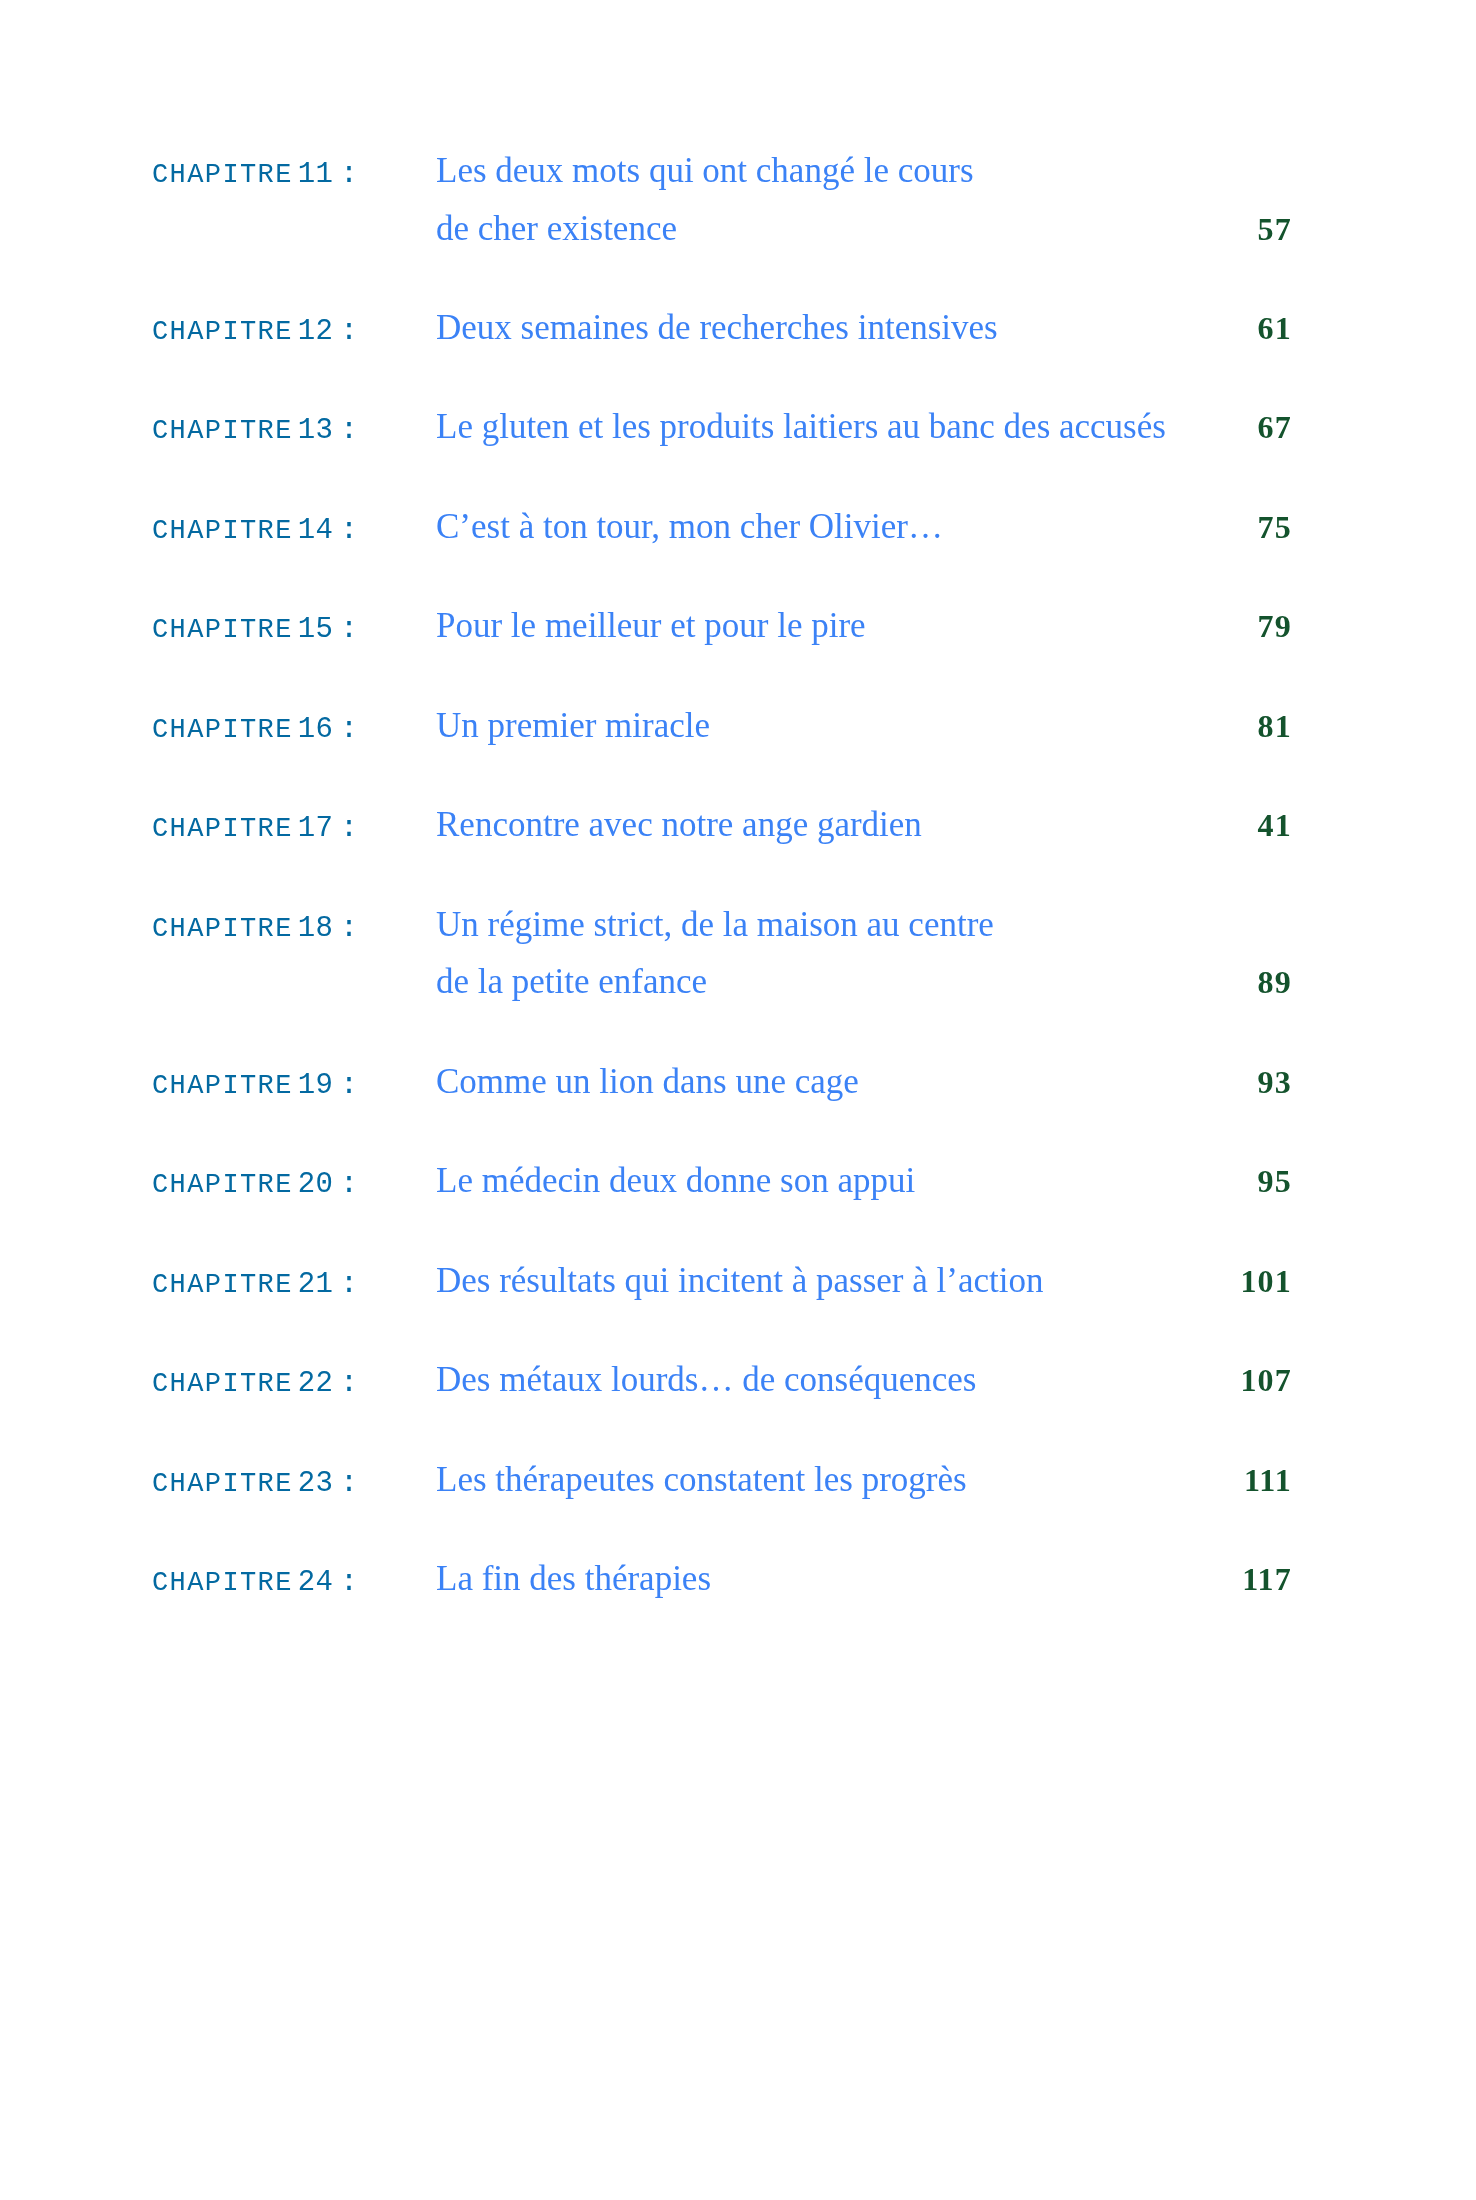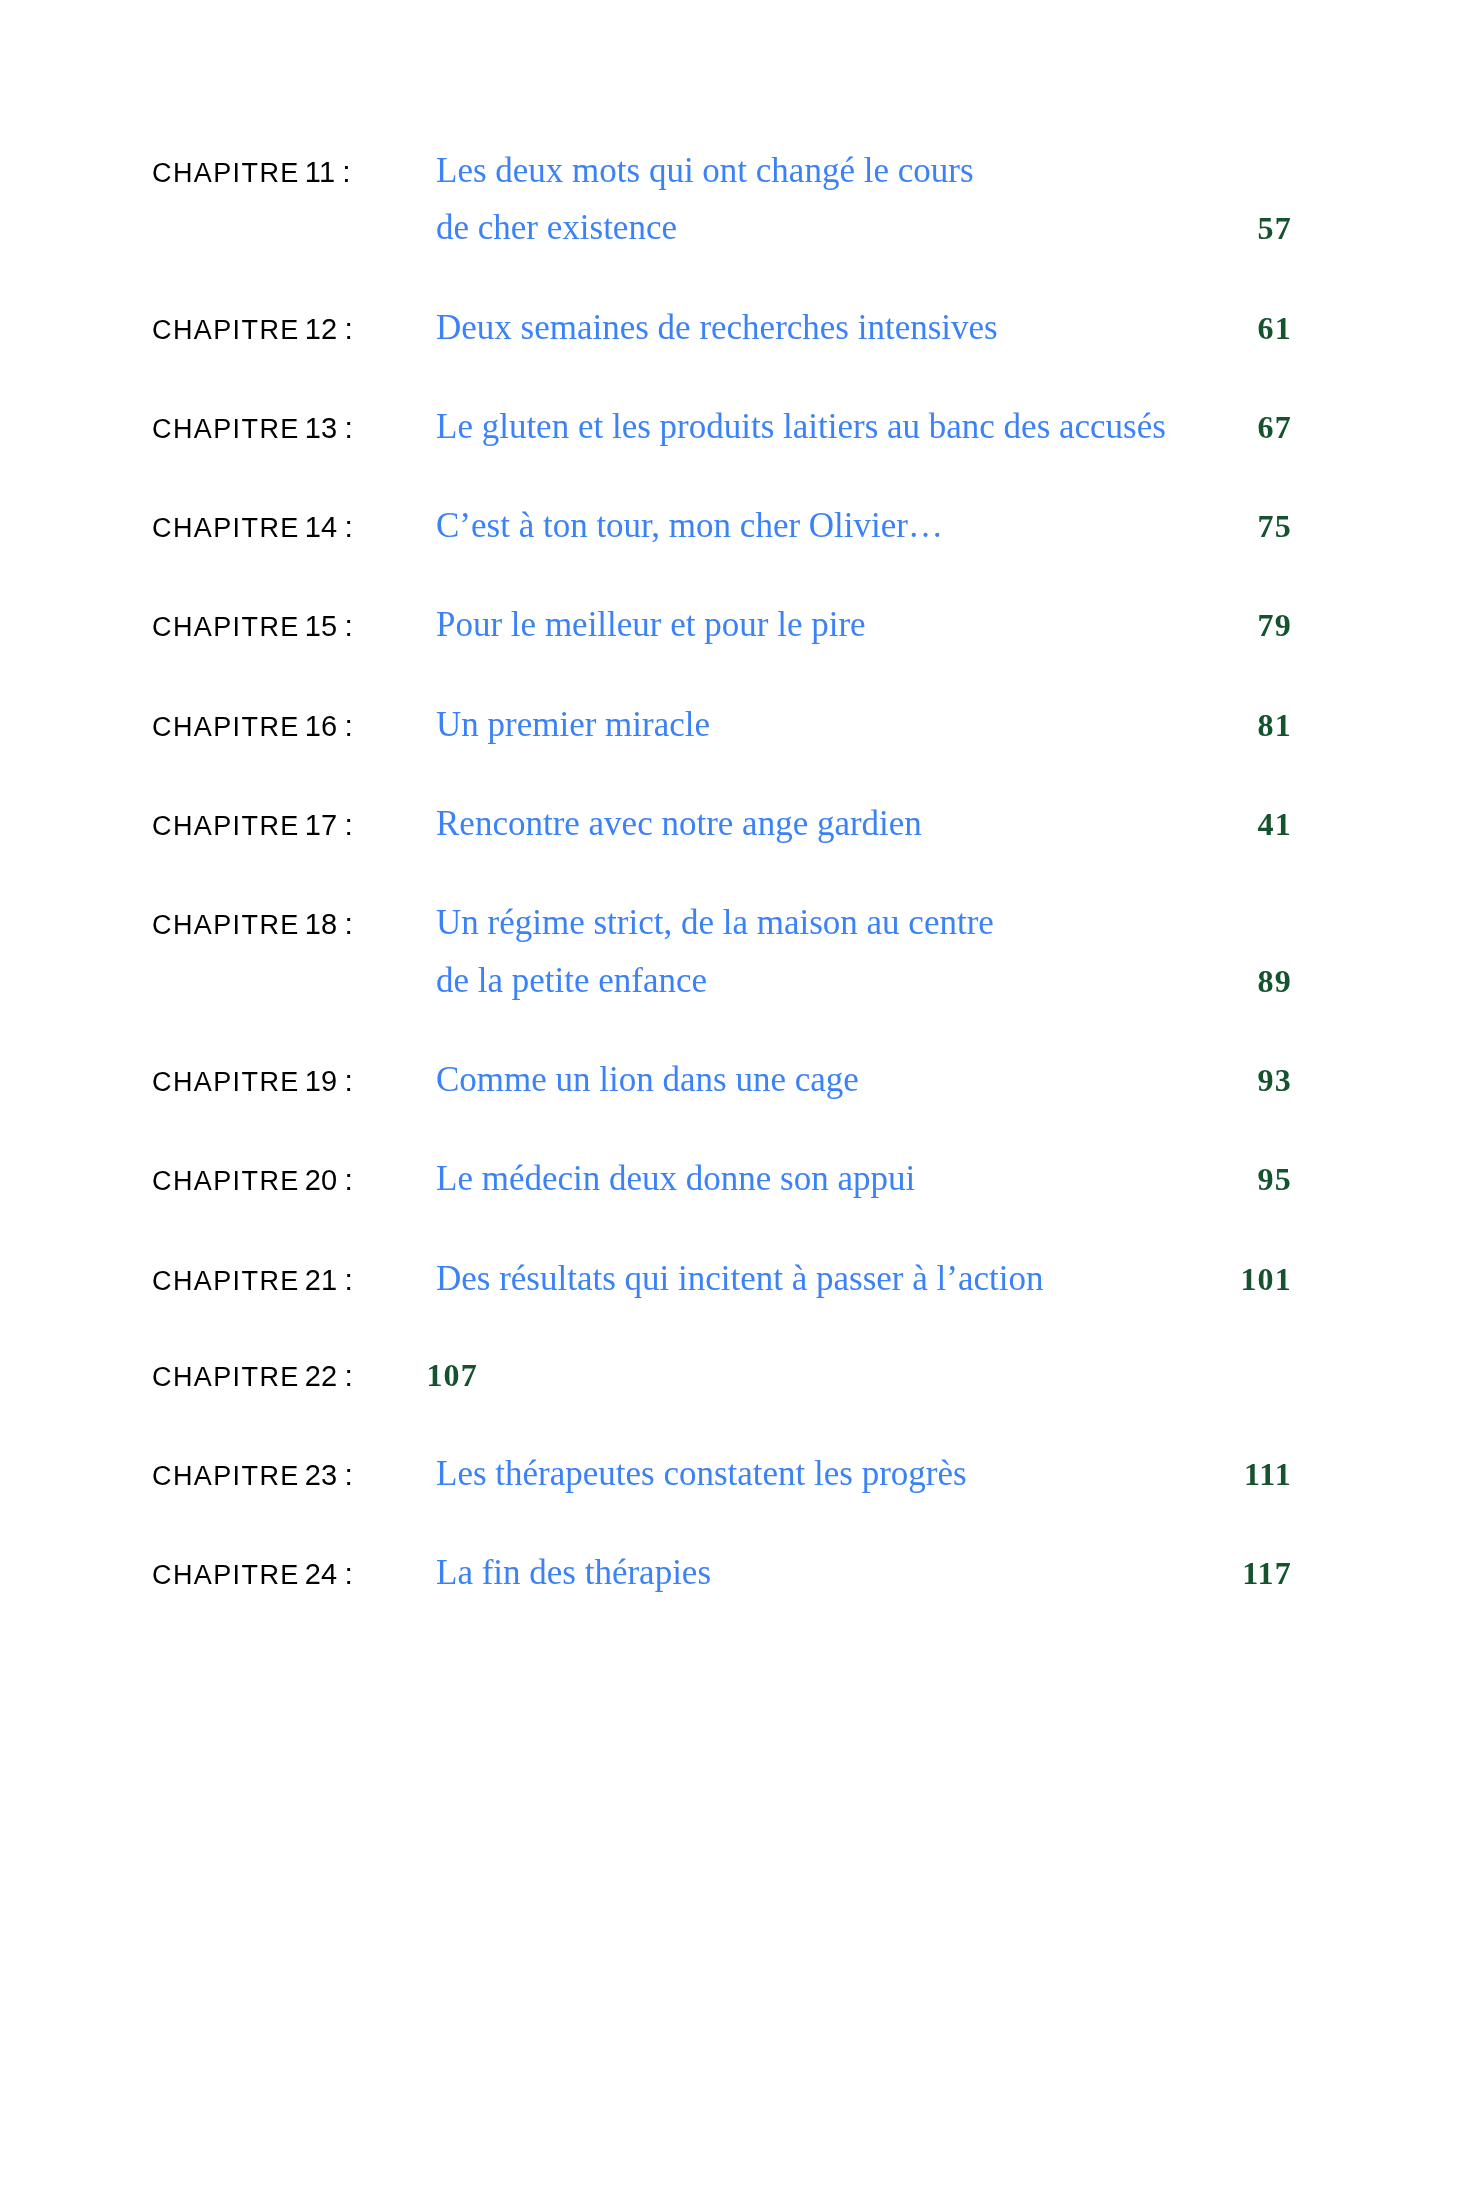--- a/index.html
+++ b/index.html
@@ -42,22 +42,22 @@
   }
 
   .toc-line + .toc-line {
     margin-top: 16px;
   }
 
   
   .chap-label {
     flex: 0 0 auto;
     min-width: 230px;
-    color: #000000;
-    font-family: Liberation Sans, sans-serif;
+    color: #0369a1;
+    font-family: Liberation Mono, monospace;
     font-size: 30px;
     letter-spacing: 0.7px;
     white-space: nowrap;
     line-height: 1.15;
   }
 
   .chap-word {
     font-size: 27px;
     letter-spacing: 1.4px;
   }
@@ -197,20 +197,21 @@
       <div class="toc-entry">
         <div class="toc-line">
           <div class="chap-label"><span class="chap-word">CHAPITRE</span><span class="chap-num">21</span><span class="chap-colon">:</span></div>
           <div class="chap-title">Des résultats qui incitent à passer à l’action</div>
           <div class="chap-page">101</div>
         </div>
       </div>
       <div class="toc-entry">
         <div class="toc-line">
           <div class="chap-label"><span class="chap-word">CHAPITRE</span><span class="chap-num">22</span><span class="chap-colon">:</span></div>
+          <div class="chap-title">Des métaux lourds… de conséquences</div>
           <div class="chap-page">107</div>
         </div>
       </div>
       <div class="toc-entry">
         <div class="toc-line">
           <div class="chap-label"><span class="chap-word">CHAPITRE</span><span class="chap-num">23</span><span class="chap-colon">:</span></div>
           <div class="chap-title">Les thérapeutes constatent les progrès</div>
           <div class="chap-page">111</div>
         </div>
       </div>

